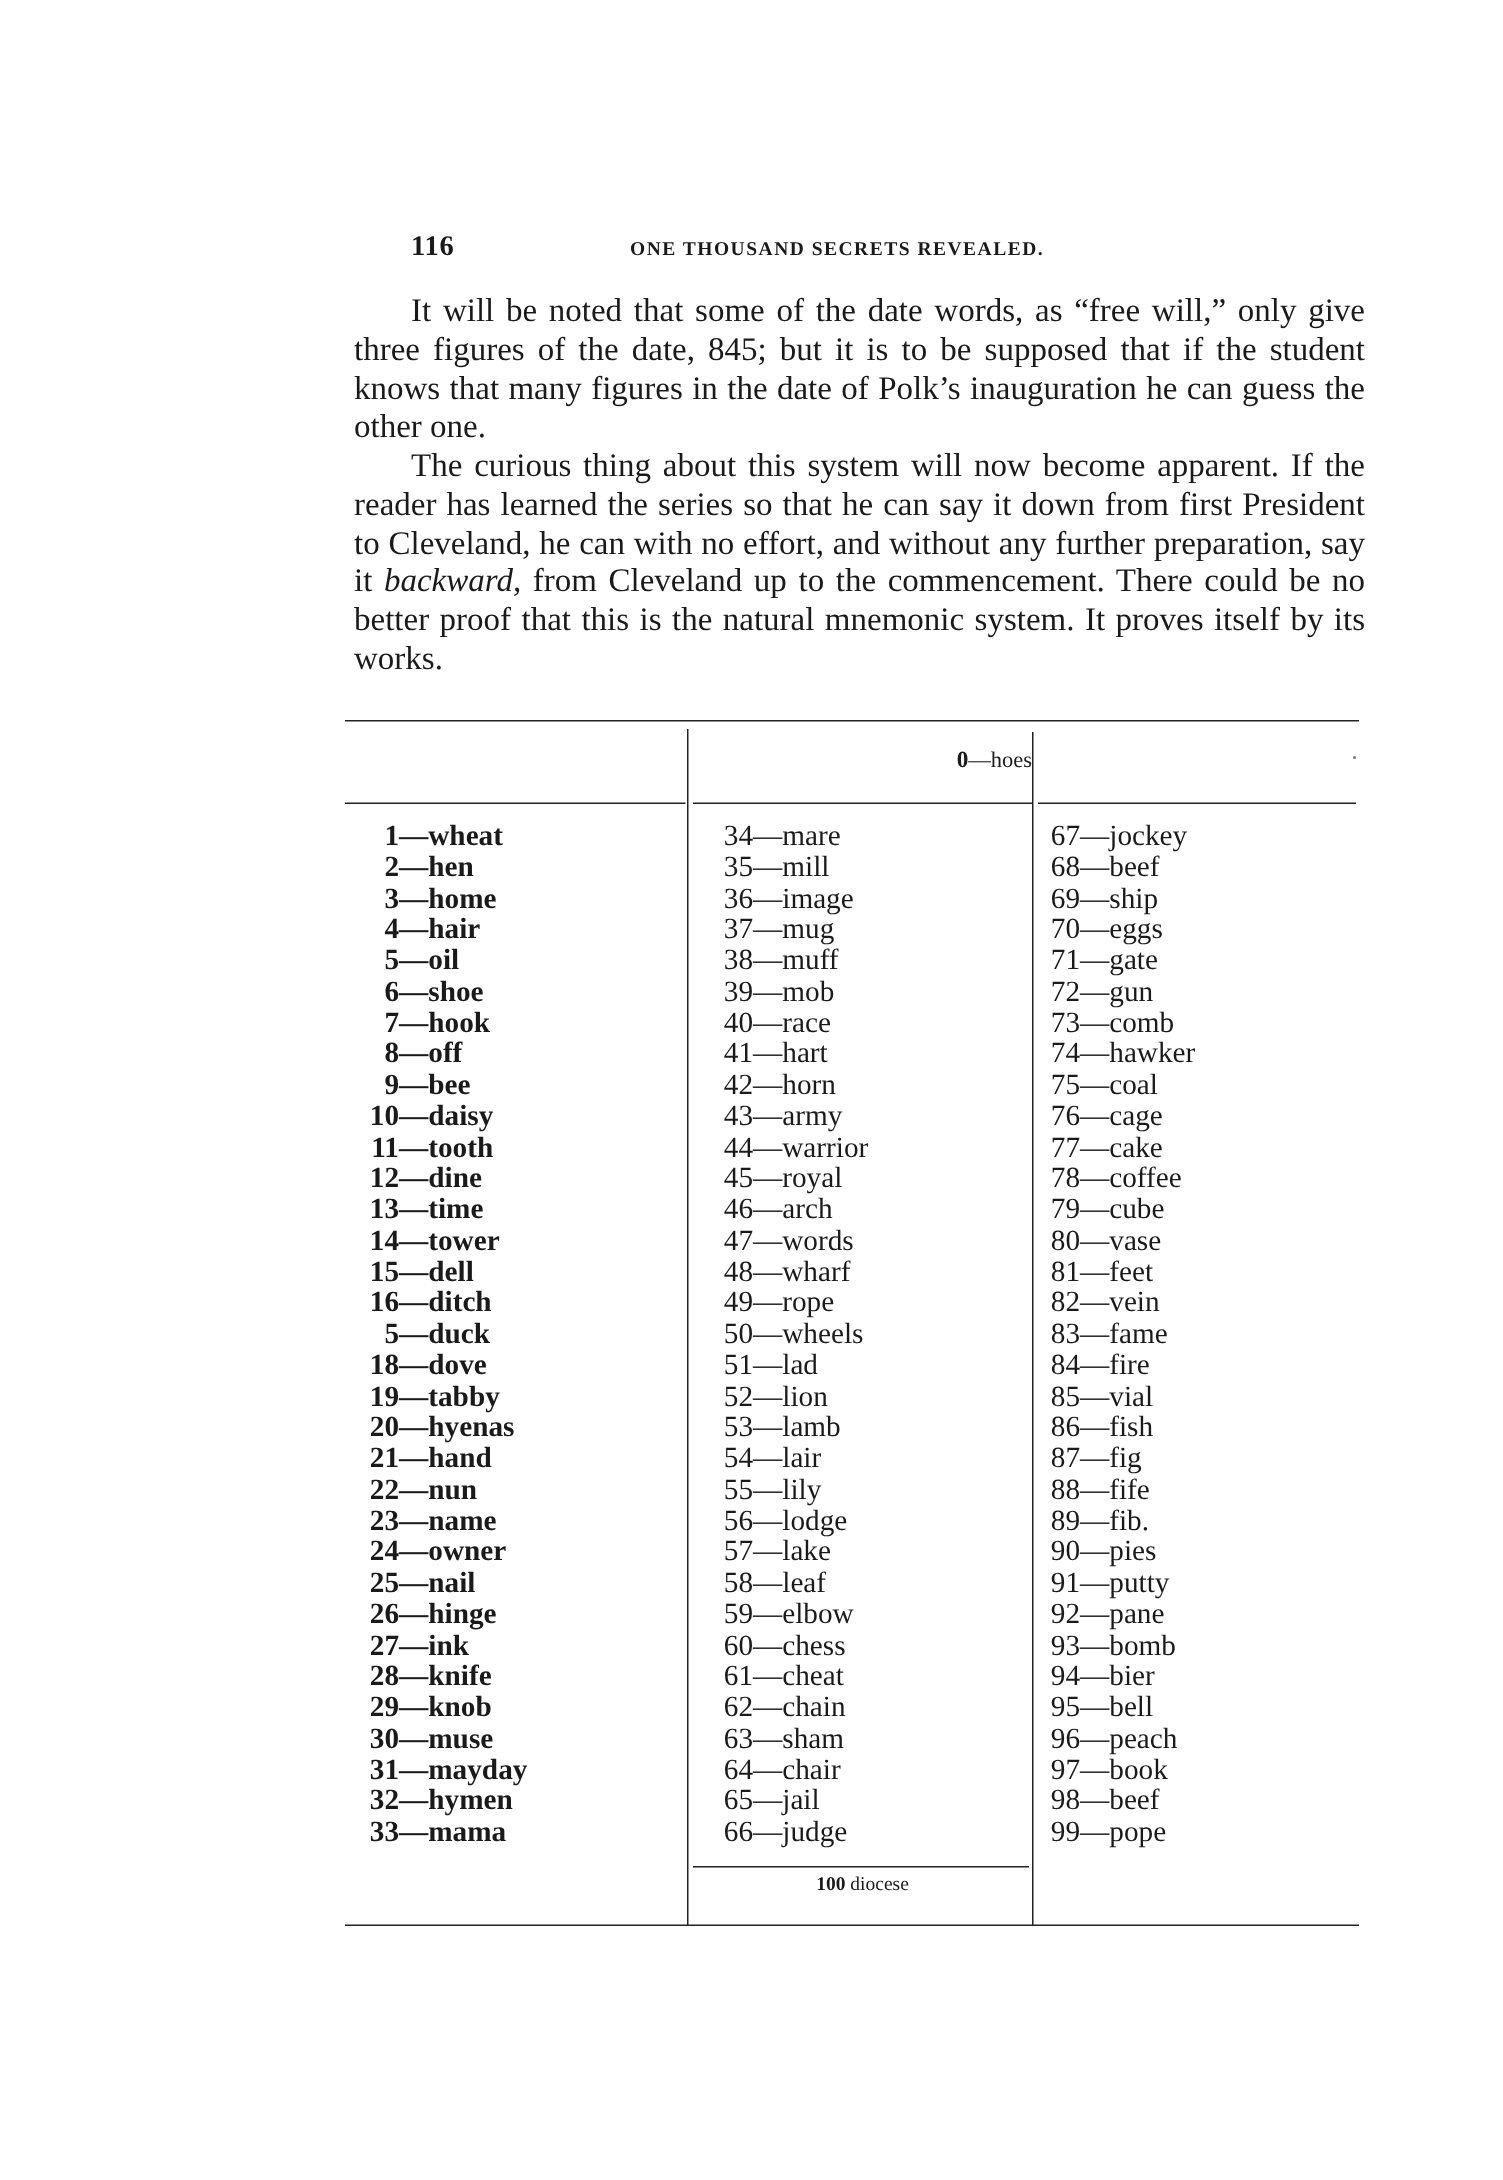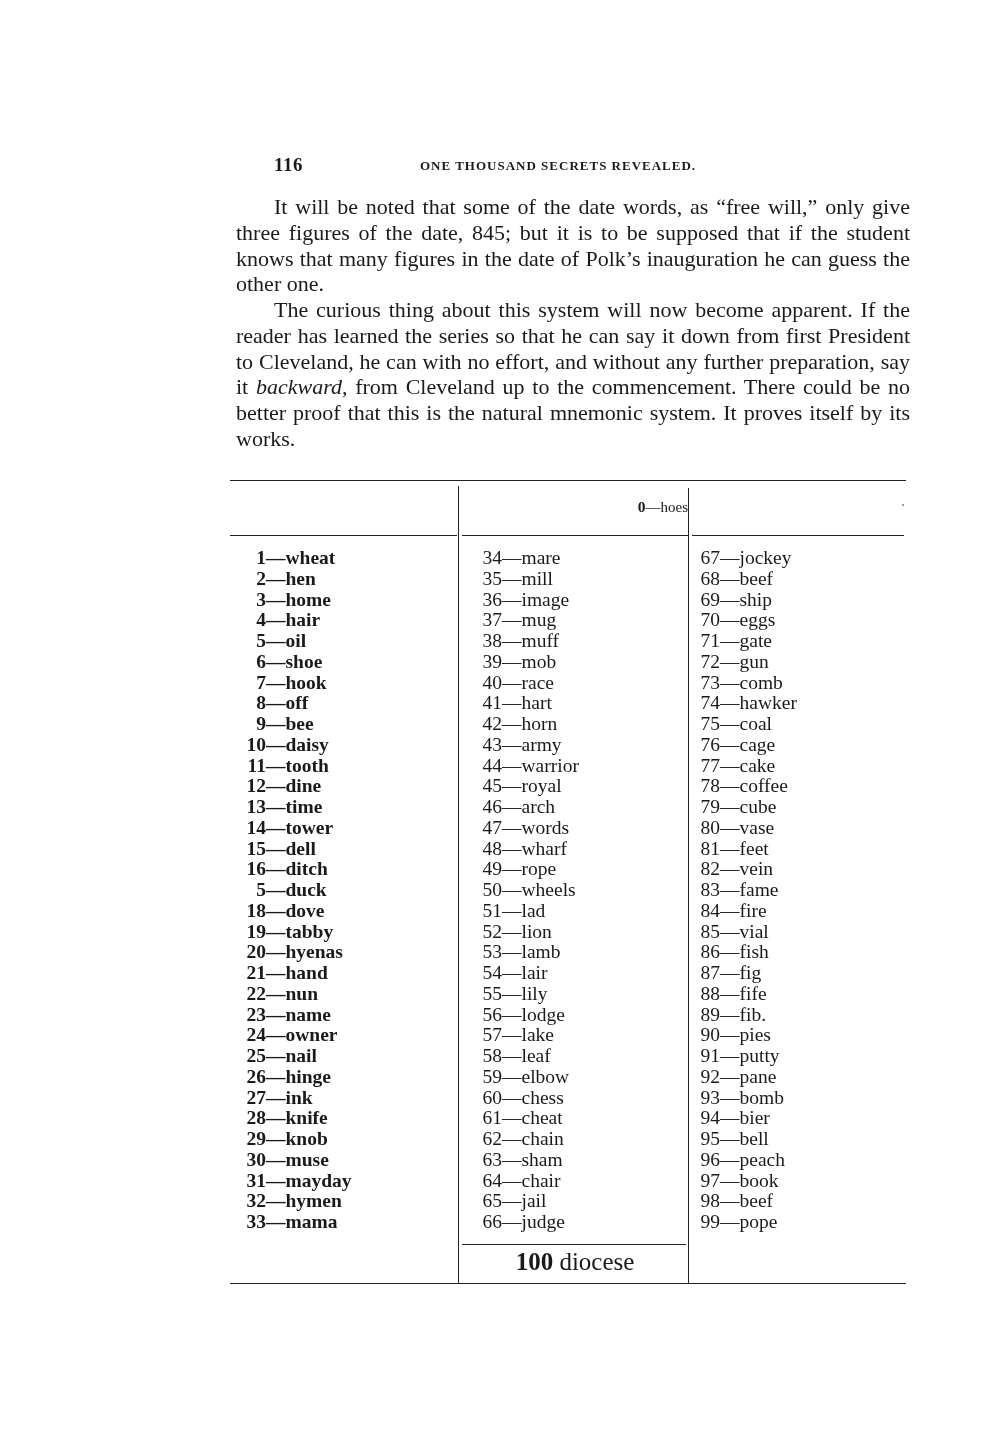--- a/index.html
+++ b/index.html
@@ -120,21 +120,21 @@
     .col-1 .entry .n { width: 23px; }
     .col-2 .entry .n { width: 22px; }
     .col-3 .entry .n { width: 22px; }
 
     .foot-cell {
       position: absolute;
       left: 232px;
       width: 226px;
       top: 768px;
       text-align: center;
-      font-size: 25px;
+      font-size: 13px;
     }
     .foot-cell .num { font-weight: bold; }
   </style>
 </head>
 <body>
 
 <div class="page-header">
   <span class="page-number">116</span>
   <span class="running-title">ONE THOUSAND SECRETS REVEALED.</span>
 </div>

